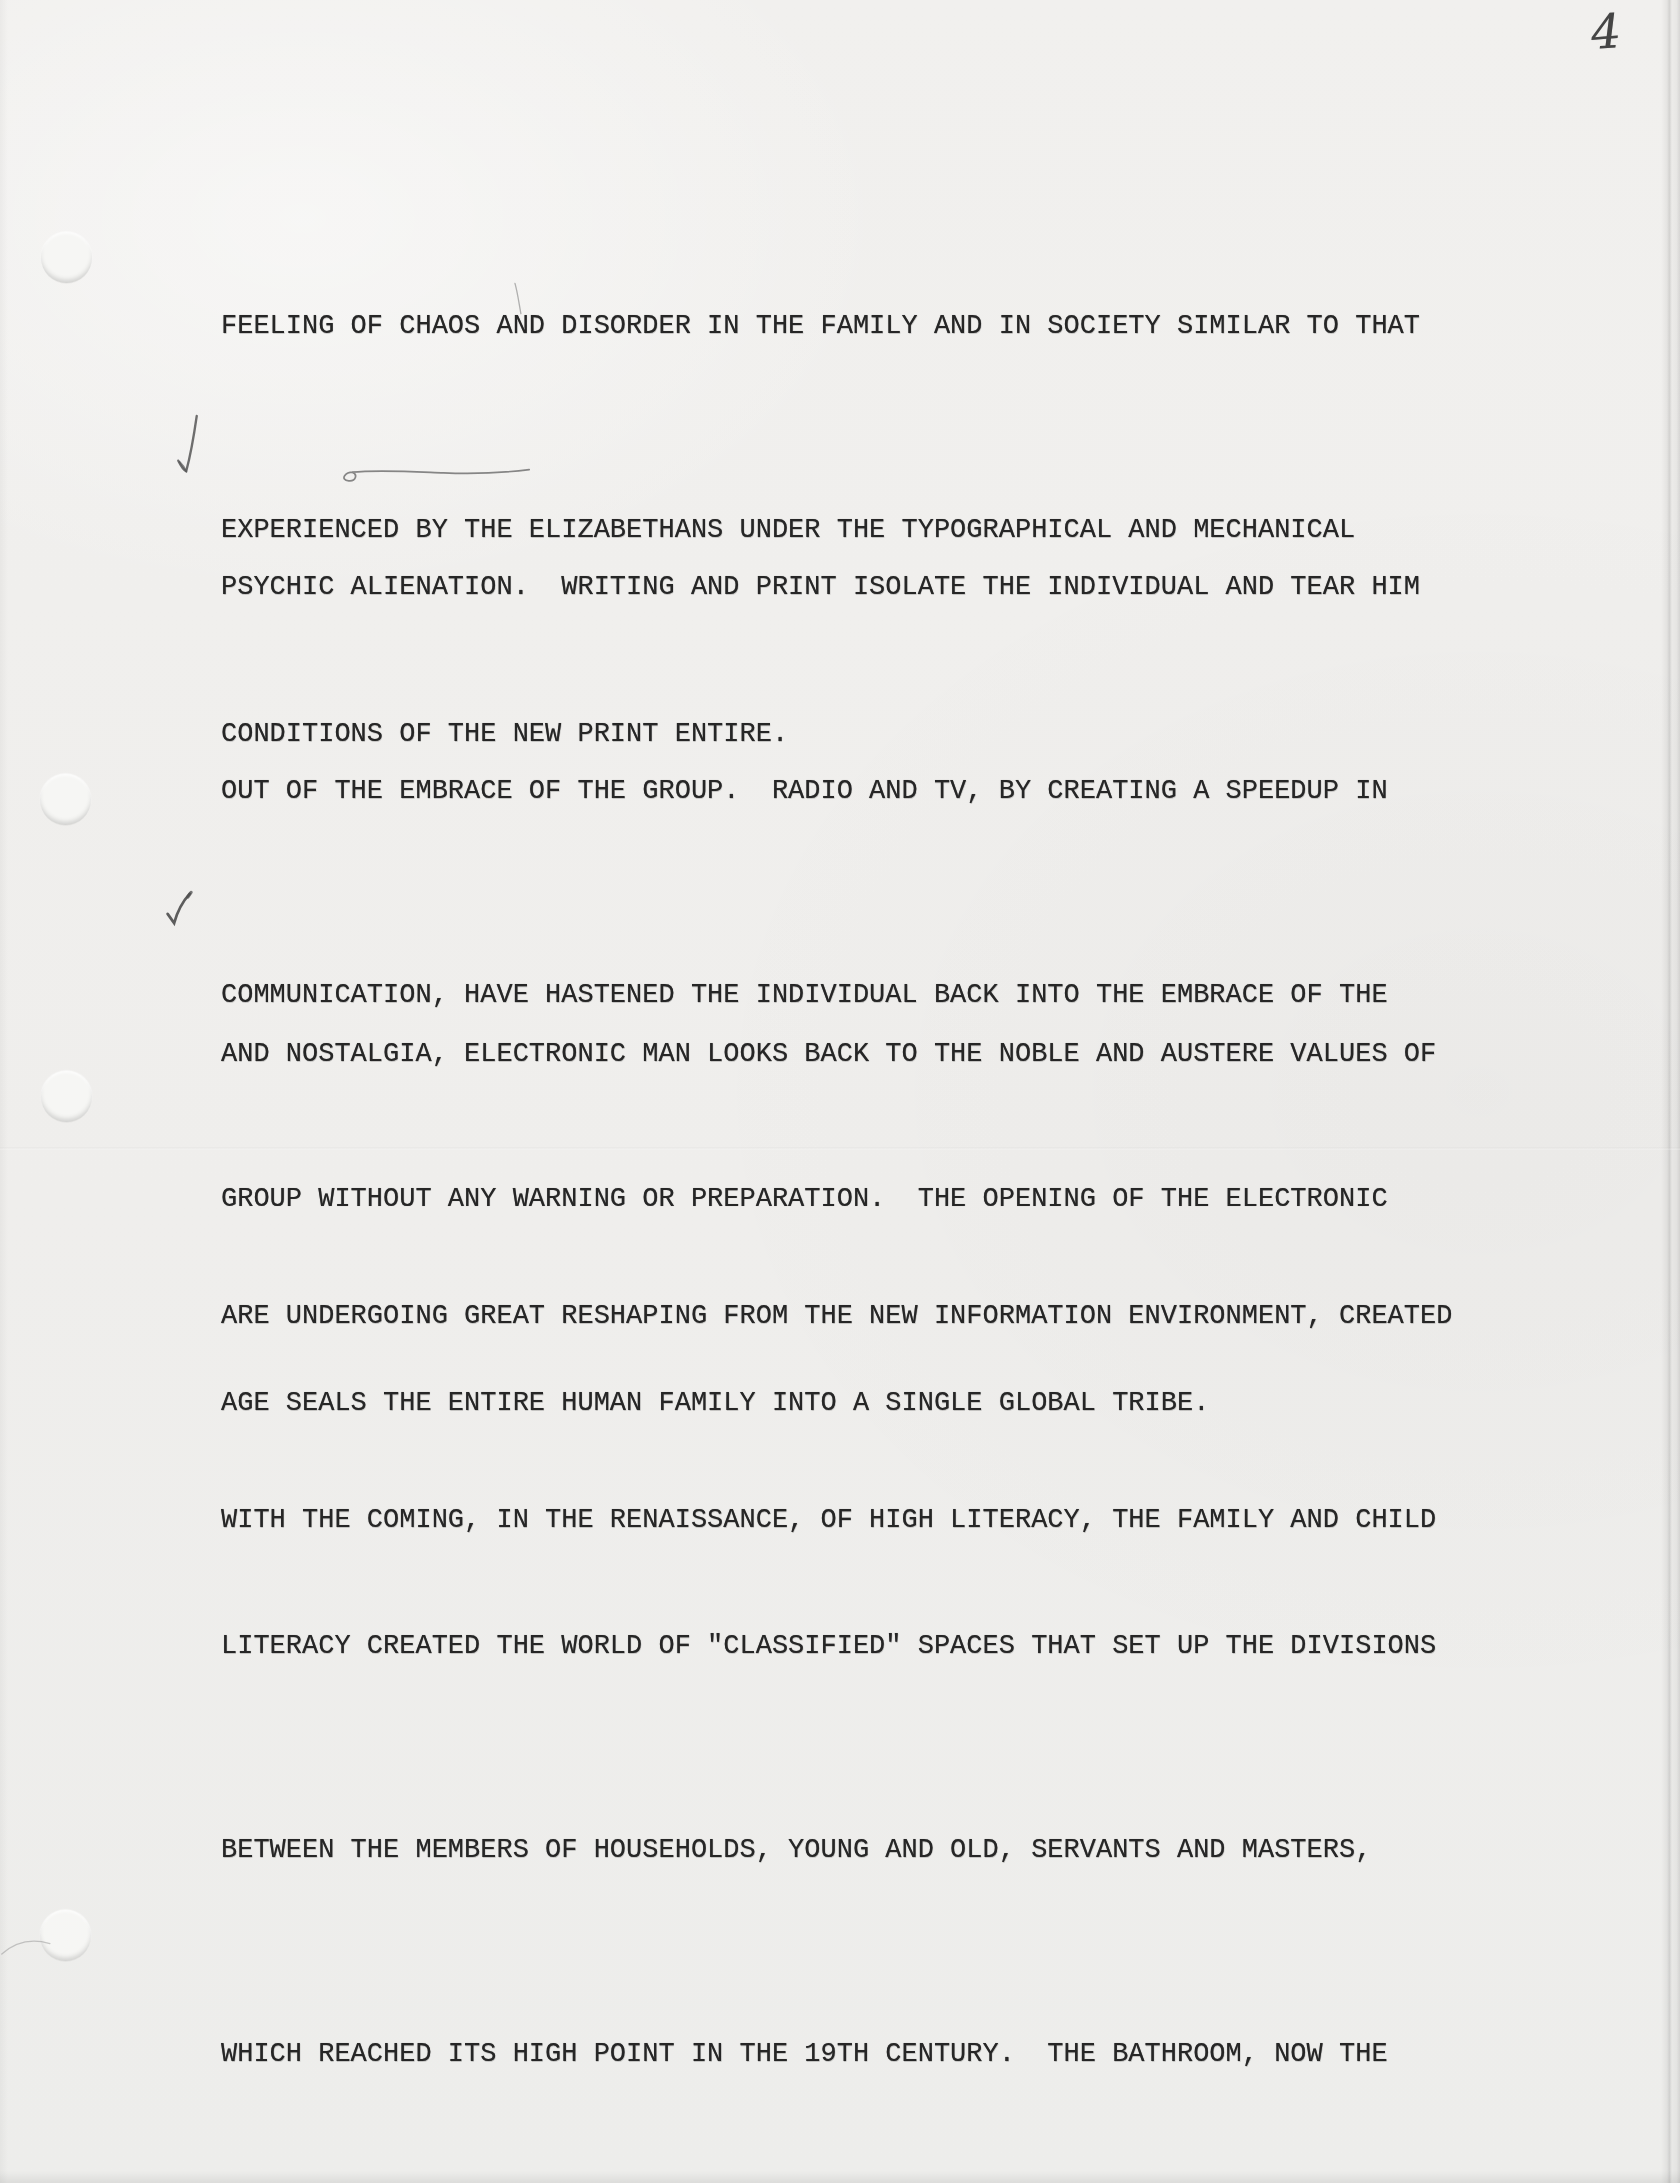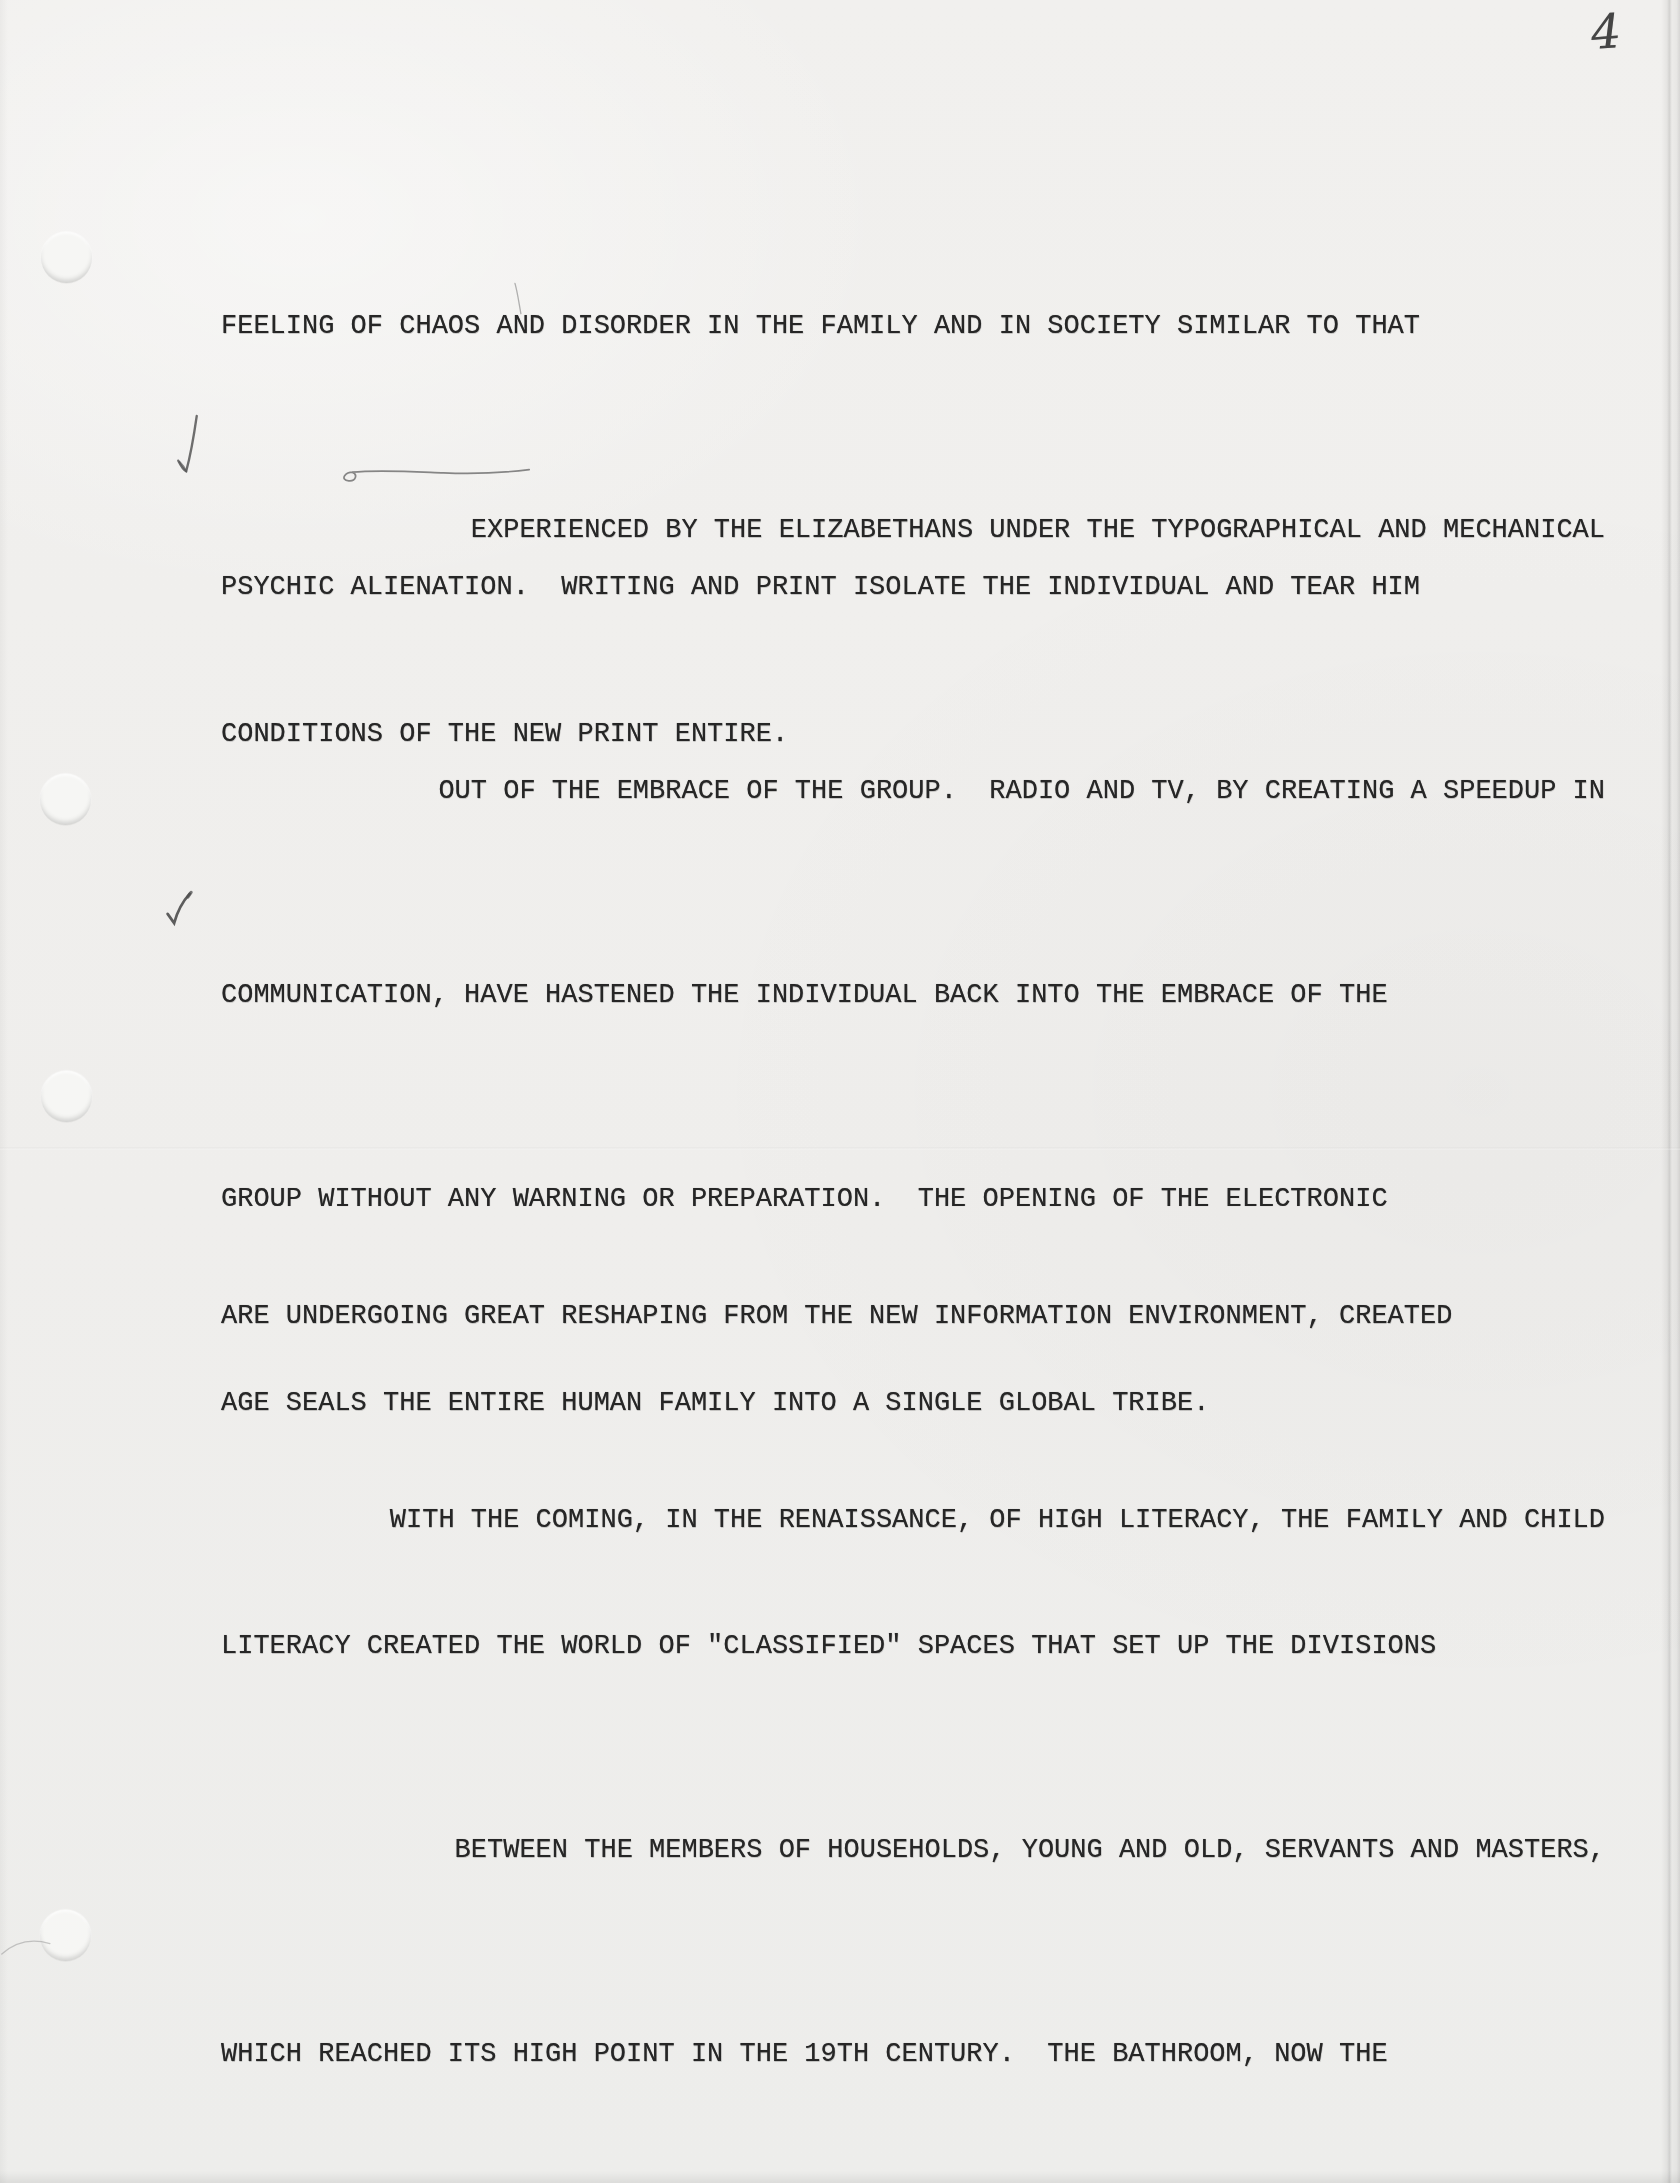--- a/index.html
+++ b/index.html
@@ -24,21 +24,21 @@
     left: 221px;
     width: 1384px;
     font-size: 27px;
     line-height: 68px;
     color: #262626;
     letter-spacing: 0;
     white-space: pre;
     text-shadow: 0 0 0.7px rgba(40,40,40,0.55), 0.4px 0.5px 0 rgba(40,40,40,0.18);
   }
   .line { white-space: pre; }
-  .line:nth-of-type(2) { transform: translateY(0.3px); text-align: right; }
+  .line:nth-of-type(2) { transform: translateY(0.3px); }
   .line:nth-of-type(4) { transform: translateY(-0.3px); }
 
   .page-number {
     position: absolute;
     left: 1591px;
     top: 4px;
     font-family: "DejaVu Serif", serif;
     font-style: italic;
     font-size: 47px;
     color: #454545;
@@ -121,20 +121,21 @@
 
   <div class="para" style="top:417px">
     <div class="line">PSYCHIC ALIENATION.  WRITING AND PRINT ISOLATE THE INDIVIDUAL AND TEAR HIM</div>
     <div class="line">OUT OF THE EMBRACE OF THE GROUP.  RADIO AND TV, BY CREATING A SPEEDUP IN</div>
     <div class="line">COMMUNICATION, HAVE HASTENED THE INDIVIDUAL BACK INTO THE EMBRACE OF THE</div>
     <div class="line">GROUP WITHOUT ANY WARNING OR PREPARATION.  THE OPENING OF THE ELECTRONIC</div>
     <div class="line">AGE SEALS THE ENTIRE HUMAN FAMILY INTO A SINGLE GLOBAL TRIBE.</div>
   </div>
 
   <div class="para" style="top:884px">
+    <div class="line">AND NOSTALGIA, ELECTRONIC MAN LOOKS BACK TO THE NOBLE AND AUSTERE VALUES OF</div>
   </div>
 
   <div class="para" style="top:1146px">
     <div class="line">ARE UNDERGOING GREAT RESHAPING FROM THE NEW INFORMATION ENVIRONMENT, CREATED</div>
     <div class="line">WITH THE COMING, IN THE RENAISSANCE, OF HIGH LITERACY, THE FAMILY AND CHILD</div>
   </div>
 
   <div class="para" style="top:1476px">
     <div class="line">LITERACY CREATED THE WORLD OF "CLASSIFIED" SPACES THAT SET UP THE DIVISIONS</div>
     <div class="line">BETWEEN THE MEMBERS OF HOUSEHOLDS, YOUNG AND OLD, SERVANTS AND MASTERS,</div>

